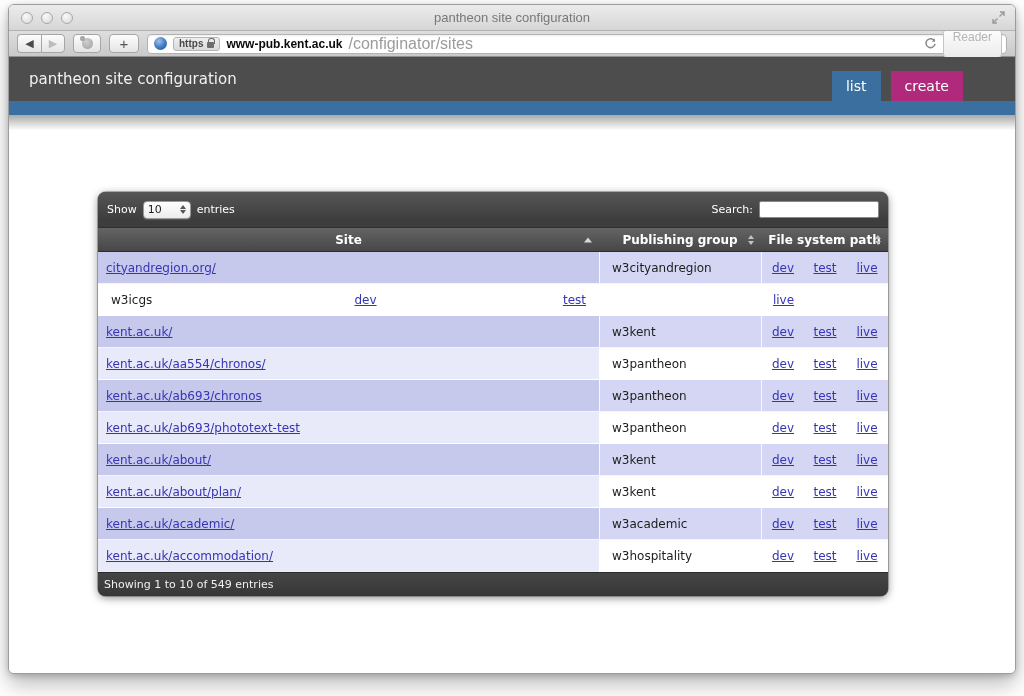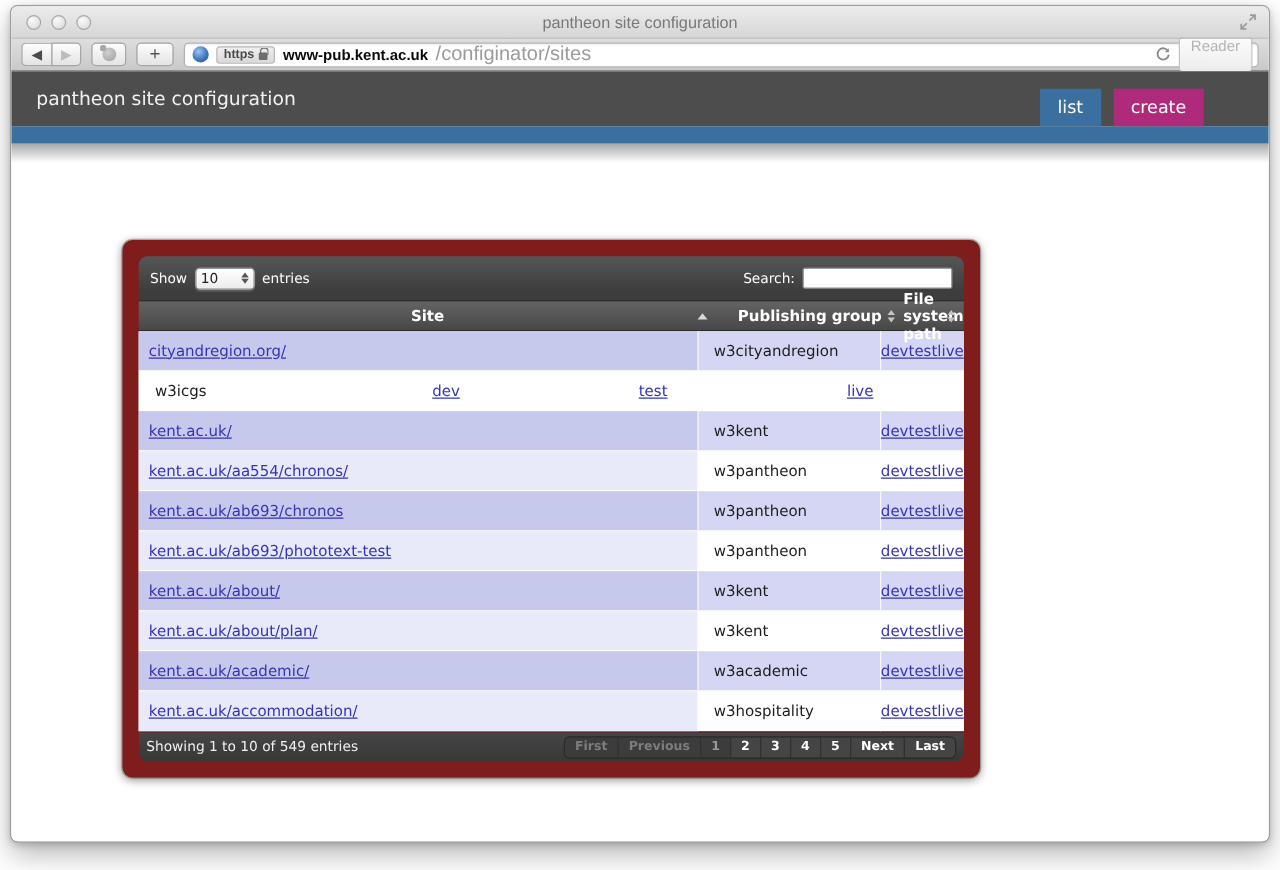--- a/index.html
+++ b/index.html
@@ -71,22 +71,22 @@
           font-family:"DejaVu Sans", sans-serif; }
   .app-header { position:relative; height:44px; background:#4d4d4d; }
   .app-title { position:absolute; left:20px; top:0; line-height:44px;
                color:#f1f1f1; font-size:15px; }
   .tabs { position:absolute; right:52px; bottom:0; display:flex; gap:10px; align-items:flex-end; }
   .tab { height:30px; line-height:30px; padding:0 14px; font-size:14px; color:#fff; }
   .blue-bar { height:14px; }
   .fade { height:18px; background:linear-gradient(#a9a9a9, #ffffff 85%); }
 
   
-  .panel { position:absolute; left:89px; top:135px; width:686px;
-           background:#7f1d1d; border-radius:8px; padding:13px;
+  .panel { position:absolute; left:89px; top:135px; width:790px;
+           background:#4c1d95; border-radius:8px; padding:0;
            box-shadow:0 2px 8px rgba(0,0,0,.45), 0 0 0 1px rgba(0,0,0,.25); }
   .panel-top { height:35px; background:linear-gradient(#565656,#3d3d3d 80%);
                border-radius:7px 7px 0 0;
                display:flex; align-items:center; padding:0 9px; color:#fff; font-size:11px; }
   .lbl { color:#fff; }
   .len-select { width:48px; height:18px; margin:0 6px; background:linear-gradient(#ffffff,#ececec);
                 border:1px solid #9a9a9a; border-radius:4px; display:flex; align-items:center;
                 padding:0 4px; color:#222; font-size:11px;
                 box-shadow:0 1px 1px rgba(255,255,255,.15); }
   .len-select .val { flex:1; }
@@ -422,29 +422,18 @@
                 </span>
       <span class="env">
                   <a class="dlink env-link">live</a>
                 </span>
     </div>
   </div>
 </div>
 
         <div class="panel-footer">
           <span class="info">Showing 1 to 10 of 549 entries</span>
-          <div class="pager">
-              <span class="pg-btn disabled">First</span>
-              <span class="pg-btn disabled">Previous</span>
-              <span class="pg-btn current">1</span>
-              <span class="pg-btn enabled">2</span>
-              <span class="pg-btn enabled">3</span>
-              <span class="pg-btn enabled">4</span>
-              <span class="pg-btn enabled">5</span>
-              <span class="pg-btn enabled">Next</span>
-              <span class="pg-btn enabled">Last</span>
-            </div>
         </div>
       </div>
     </div>
 
   </div>
 </div>
 
 </body></html>

